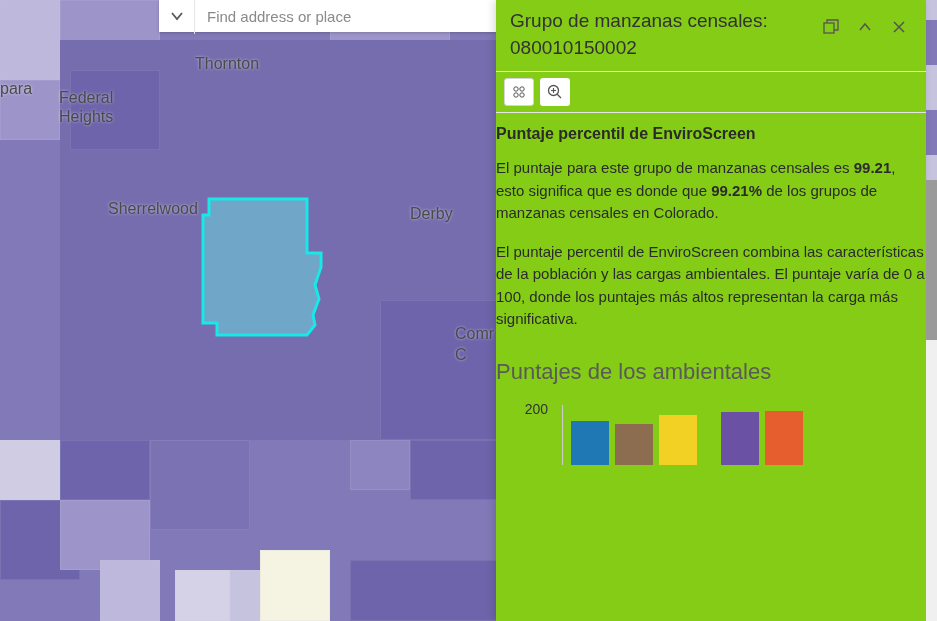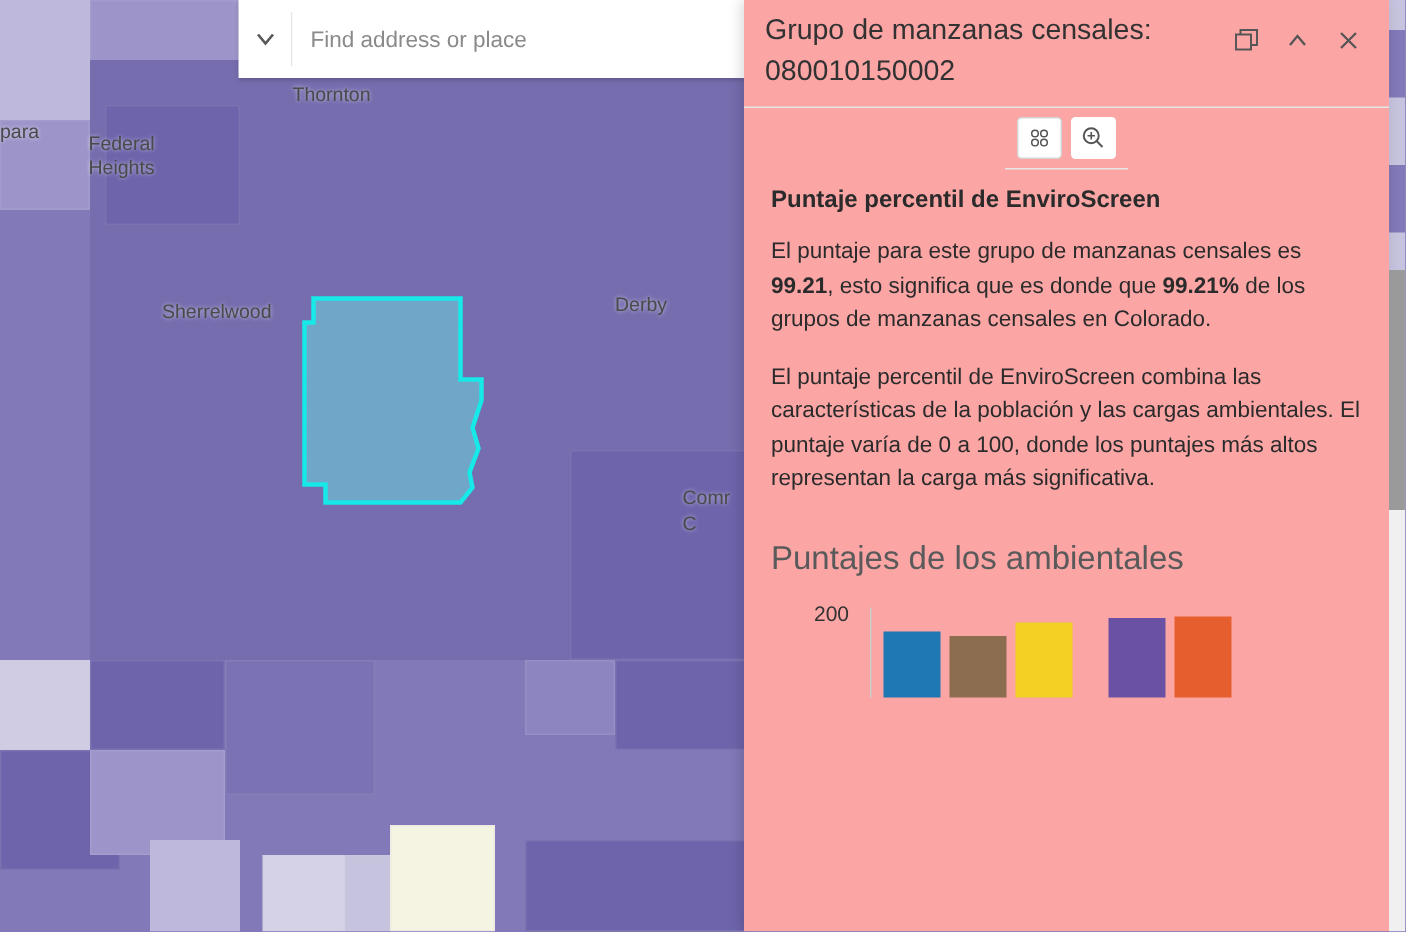--- a/index.html
+++ b/index.html
@@ -17,38 +17,38 @@
       background: #8179b8;
     }
     .map-tile {
       position: absolute;
       background: #6d64ab;
       border: 1px solid rgba(200,200,220,0.15);
     }
     .map-label {
       position: absolute;
       color: #4a4a4a;
-      font-size: 13px;
+      font-size: 16px;
       font-weight: 400;
       text-shadow: 0 0 3px rgba(255,255,255,0.6);
       white-space: nowrap;
     }
     .highlight-shape {
       position: absolute;
       left: 195px;
       top: 195px;
       width: 130px;
       height: 145px;
     }
     .search-bar {
       position: absolute;
       top: 0;
       left: 159px;
       width: 337px;
-      height: 52px;
+      height: 32px;
       background: #fff;
       display: flex;
       align-items: center;
       box-shadow: 0 1px 3px rgba(0,0,0,0.2);
     }
     .search-dropdown {
       width: 36px;
       height: 36px;
       display: flex;
       align-items: center;
@@ -67,25 +67,24 @@
     }
     .search-input::placeholder {
       color: #8a8a8a;
     }
     .popup {
       position: absolute;
       top: 0;
       right: 11px;
       width: 430px;
       height: 621px;
-      background: #fca5a5;
+      background: #84cc16;
       box-shadow: -2px 0 8px rgba(0,0,0,0.15);
       display: flex;
       flex-direction: column;
-      align-items: center;
     }
     .popup-header {
       padding: 8px 14px 10px 14px;
       display: flex;
       align-items: flex-start;
       gap: 8px;
       border-bottom: 1px solid #e5e5e5;
     }
     .popup-title {
       flex: 1;
@@ -119,21 +118,21 @@
       align-items: center;
       justify-content: center;
       cursor: pointer;
       color: #555;
       background: #fff;
     }
     .toolbar-btn.no-border { border: none; }
     .popup-content {
       flex: 1;
       overflow-y: auto;
-      padding: 12px 18px;
+      padding: 12px 0;
       position: relative;
     }
     .popup-content::-webkit-scrollbar { width: 12px; }
     .popup-content::-webkit-scrollbar-track { background: #f0f0f0; }
     .popup-content::-webkit-scrollbar-thumb { background: #b8b8b8; }
     .content-heading {
       font-size: 16px;
       font-weight: 700;
       color: #2b2b2b;
       margin-bottom: 14px;
@@ -225,21 +224,21 @@
   <div class="map-tile" style="left:410px;top:440px;width:90px;height:60px;background:#6d64ab"></div>
   <div class="map-tile" style="left:350px;top:560px;width:150px;height:61px;background:#6d64ab"></div>
   <div class="map-tile" style="left:60px;top:40px;width:440px;height:400px;background:#756dae;border:none"></div>
   <div class="map-tile" style="left:70px;top:70px;width:90px;height:80px;background:#6d64ab"></div>
   <div class="map-tile" style="left:380px;top:300px;width:120px;height:140px;background:#6d64ab"></div>
 
   <span class="map-label" style="left:0px;top:80px">para</span>
   <span class="map-label" style="left:195px;top:55px">Thornton</span>
   <span class="map-label" style="left:59px;top:88px;line-height:1.2">Federal<br>Heights</span>
   <span class="map-label" style="left:108px;top:200px">Sherrelwood</span>
-  <span class="map-label" style="left:410px;top:195px">Derby</span>
+  <span class="map-label" style="left:410px;top:205px">Derby</span>
   <span class="map-label" style="left:455px;top:324px;line-height:1.3">Comr<br>C</span>
 
   <svg class="highlight-shape" viewBox="0 0 130 145">
     <path d="M 14 4 L 112 4 L 112 58 L 126 58 L 126 72 L 120 90 L 124 104 L 118 120 L 120 130 L 112 140 L 22 140 L 22 128 L 8 128 L 8 20 L 14 20 Z" fill="#6fb9cf" fill-opacity="0.75" stroke="#17e8e8" stroke-width="3"></path>
   </svg>
 </div>
 
 <div class="search-bar">
   <div class="search-dropdown">
     <svg width="14" height="14" viewBox="0 0 14 14">

